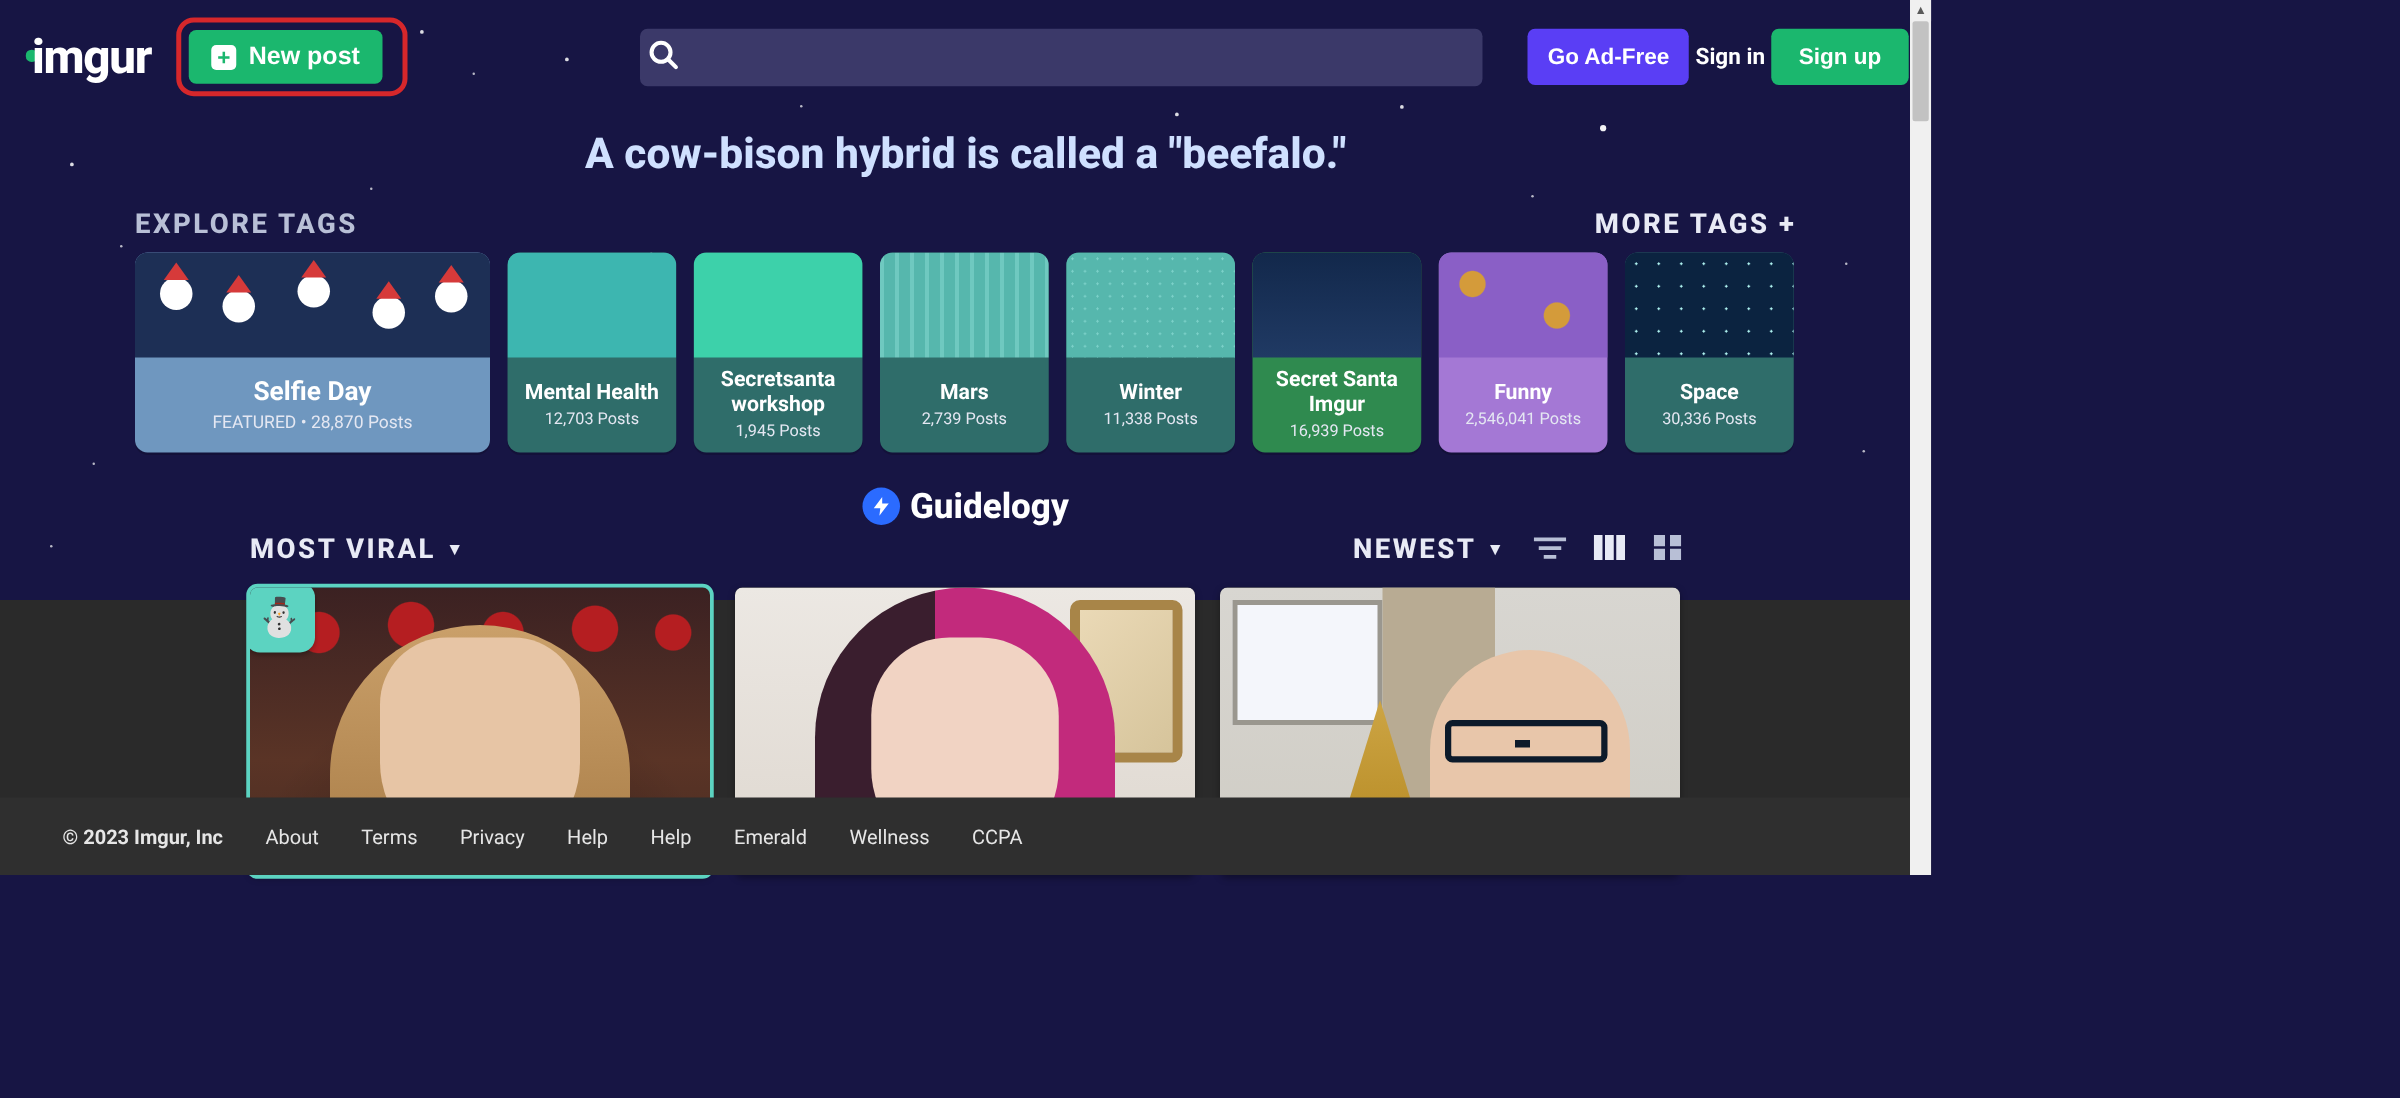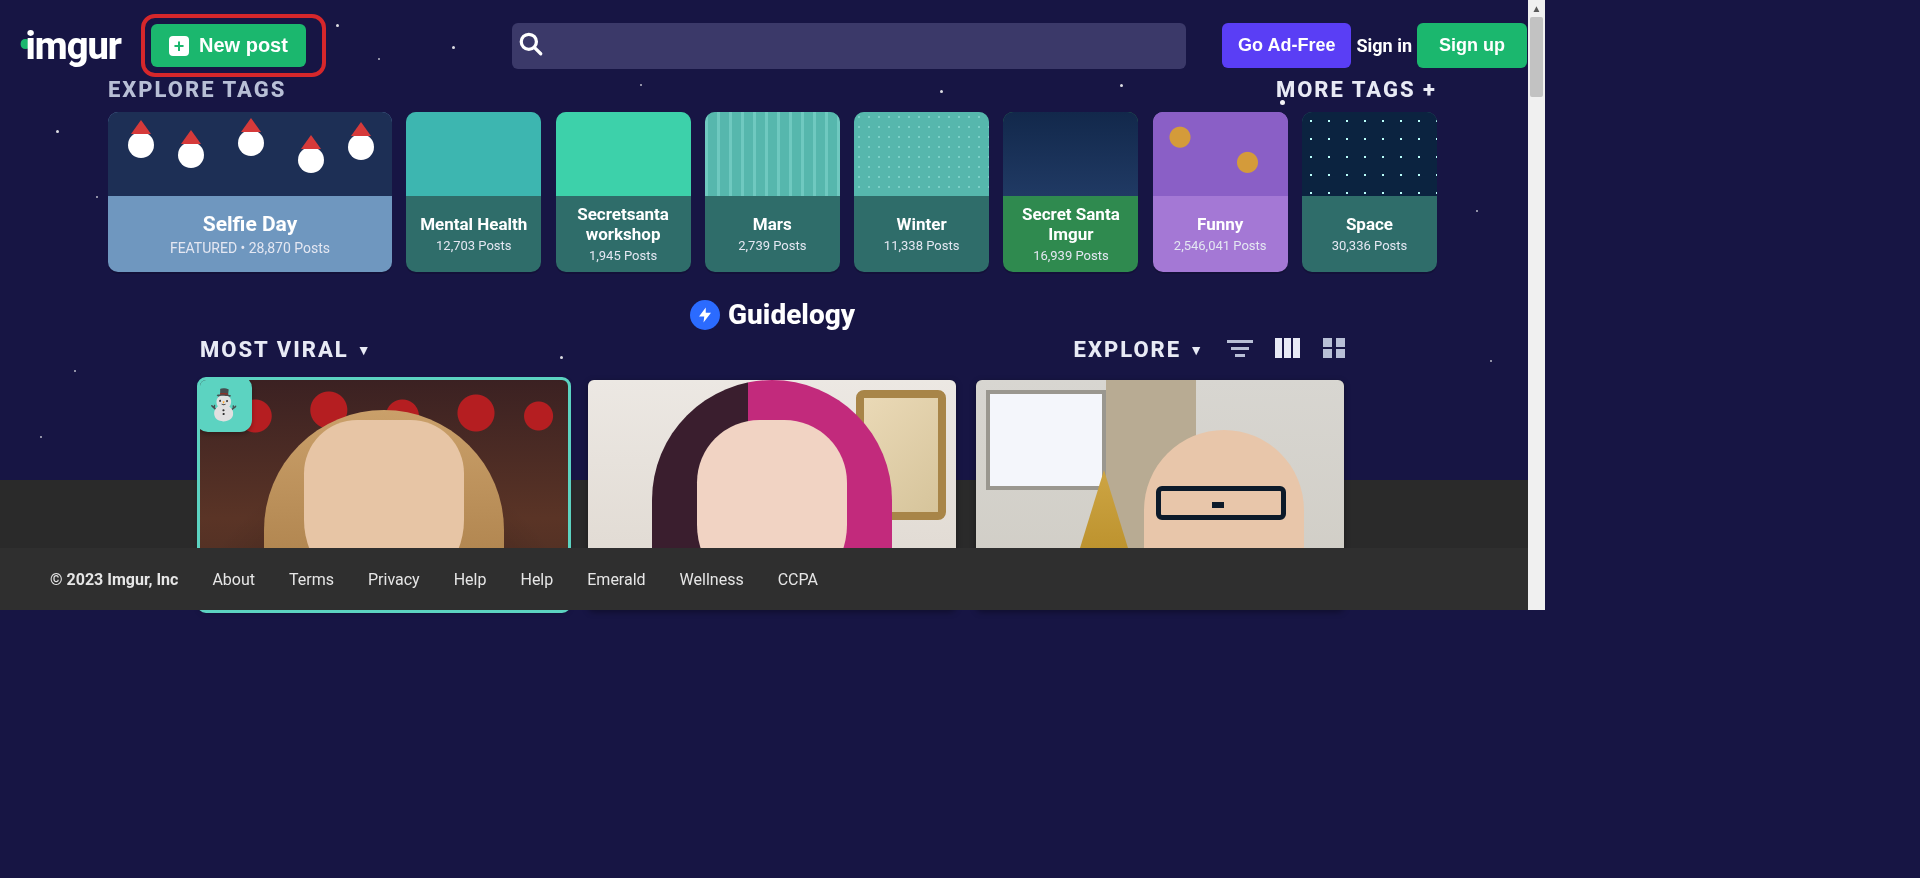--- a/index.html
+++ b/index.html
@@ -106,27 +106,27 @@
     font-size: 34px;
     font-weight: 800;
     color:#cfe0ff;
     margin-top: 26px;
     position: relative; z-index: 3;
   }
 
   
   .explore-row {
     display:flex; align-items:center; justify-content:space-between;
-    padding: 0 108px; position: relative; z-index:3;
+    padding: 0 108px; margin-top: 24px; position: relative; z-index:3;
   }
   .explore-title { font-size: 22px; font-weight: 800; letter-spacing: 2px; color:#b8bfd6; }
   .more-tags { font-size: 22px; font-weight: 800; letter-spacing: 2px; color:#e8eaf5; cursor:pointer; }
 
   .tags-row {
-    display:flex; gap: 14px; padding: 10px 108px 0 108px; position:relative; z-index:3;justify-content:space-between;
+    display:flex; gap: 14px; padding: 10px 108px 0 108px; position:relative; z-index:3;
   }
   .tag-card {
     border-radius: 10px; overflow:hidden; background:#234;
     display:flex; flex-direction:column; cursor:pointer; position:relative;
     box-shadow: 0 2px 0 rgba(0,0,0,.15);
   }
   .tag-card.feat { flex: 0 0 284px; height: 160px; }
   .tag-card.small { flex: 0 0 135px; height: 160px; }
   .tag-thumb { flex: 0 0 84px; width:100%; position:relative; }
   .tag-card.feat .tag-thumb { flex: 0 0 84px; }
@@ -361,20 +361,21 @@
       </button>
     </div>
 
     <div class="header-right">
       <button class="adfree-btn">Go Ad-Free</button>
       <a class="signin">Sign in</a>
       <button class="signup-btn">Sign up</button>
     </div>
   </div>
 
+  <div class="fact">A cow-bison hybrid is called a "beefalo."</div>
 
   <div class="explore-row">
     <div class="explore-title">EXPLORE TAGS</div>
     <div class="more-tags">MORE TAGS +</div>
   </div>
 
   <div class="tags-row" id="tags-row">
       <div class="tag-card feat bg-selfie">
         <div class="tag-thumb">
           <div class="santa-blob" style="left: 20px; top: 20px;"></div>
@@ -453,21 +454,21 @@
     <span>Guidelogy</span>
   </div>
 
   <div class="feed-head">
     <div class="feed-left">
       <span>MOST VIRAL</span>
       <span class="caret">▼</span>
     </div>
     <div class="feed-right">
       <div class="feed-right-sort">
-        <span>EXPLORE</span>
+        <span>NEWEST</span>
         <span class="caret">▼</span>
       </div>
       <button class="view-btn">
         <svg width="26" height="20" viewBox="0 0 26 20">
           <rect x="0" y="2" width="26" height="3" fill="currentColor"></rect>
           <rect x="4" y="9" width="18" height="3" fill="currentColor"></rect>
           <rect x="8" y="16" width="10" height="3" fill="currentColor"></rect>
         </svg>
       </button>
       <button class="view-btn active">

